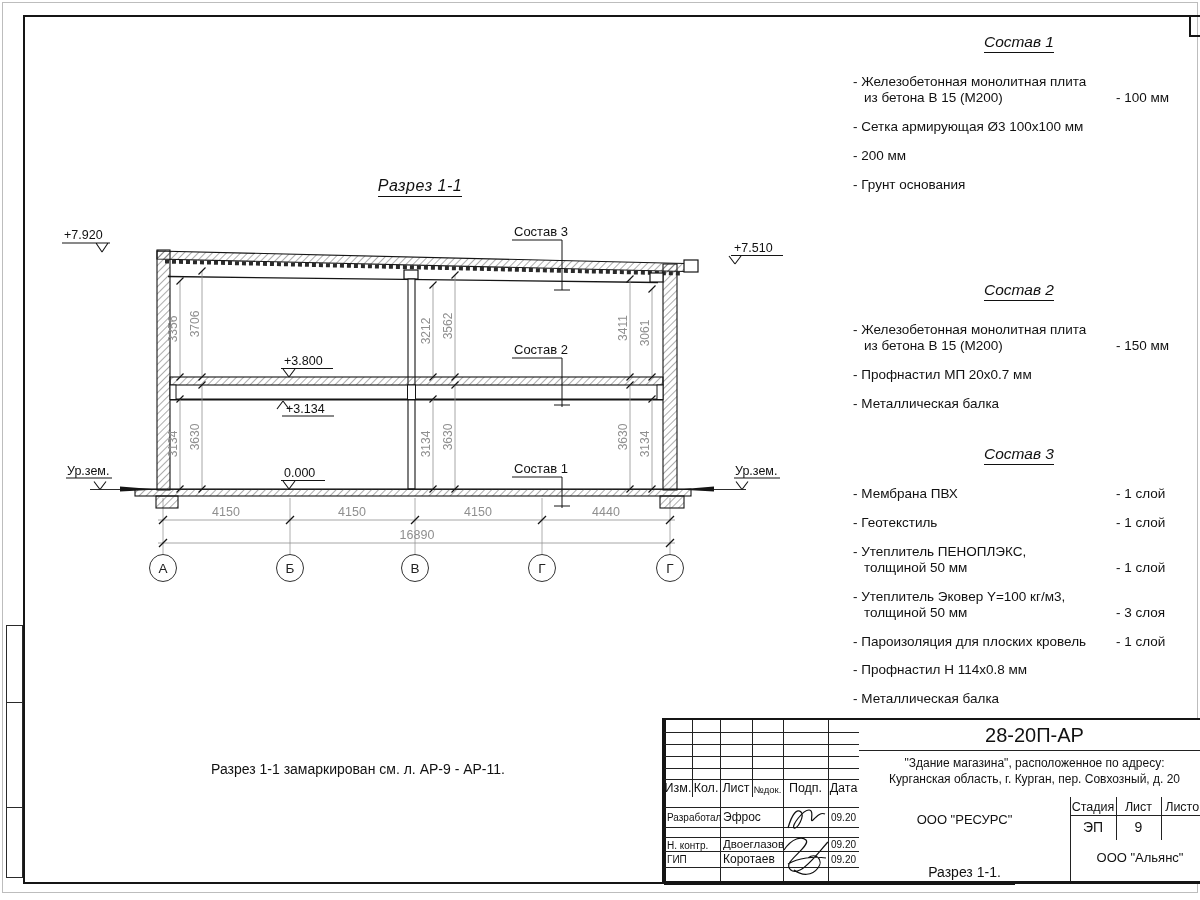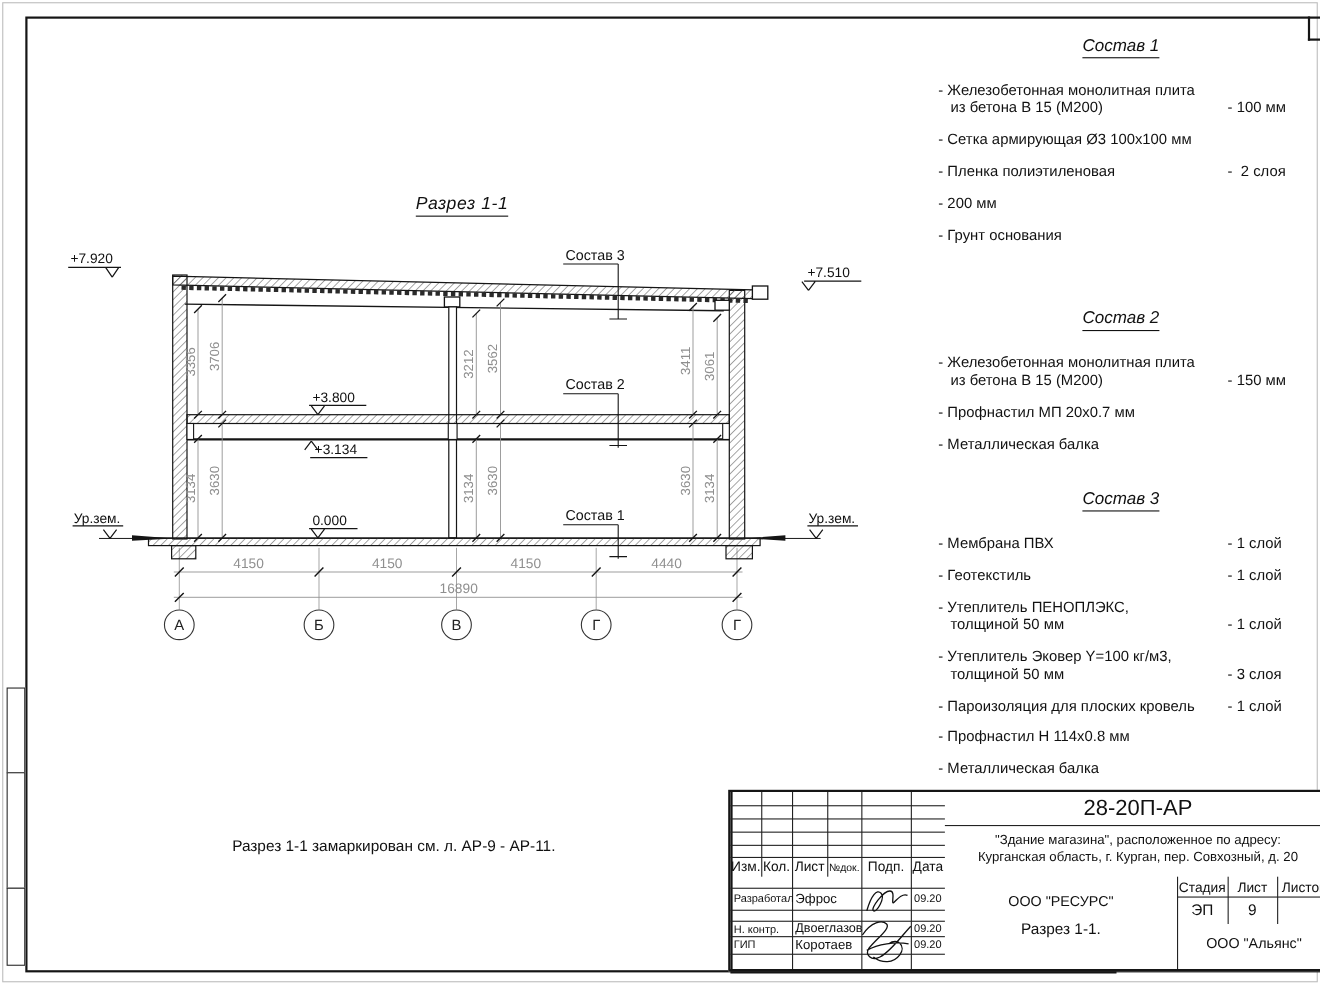--- a/index.html
+++ b/index.html
@@ -145,24 +145,20 @@
     <div class="comp-item">
         <div class="nm">- Железобетонная  монолитная плита
 из бетона В 15 (М200)</div>
         <div class="val">- 100 мм</div>
       </div>
     <div class="comp-item">
         <div class="nm">- Сетка армирующая Ø3 100х100 мм</div>
         <div class="val"></div>
       </div>
     <div class="comp-item">
-        <div class="nm">- Пленка полиэтиленовая</div>
-        <div class="val">-  2 слоя</div>
-      </div>
-    <div class="comp-item">
         <div class="val">- 200 мм</div>
       </div>
     <div class="comp-item">
         <div class="nm">- Грунт основания</div>
         <div class="val"></div>
       </div>
   </div>
 
   <div class="comp" style="top:281px;">
     <div class="comp-title"><span>Состав 2</span></div>
@@ -269,17 +265,17 @@
 
     <div class="t ctr" style="left:195px;top:4px;width:351px;font-size:20px;">28-20П-АР</div>
     <div class="t ctr" style="left:195px;top:36px;width:351px;font-size:12px;">"Здание магазина", расположенное по адресу:</div>
     <div class="t ctr" style="left:195px;top:52px;width:351px;font-size:12px;">Курганская область, г. Курган, пер. Совхозный, д. 20</div>
     <div class="t ctr" style="left:195px;top:92px;width:211px;font-size:13px;">ООО "РЕСУРС"</div>
     <div class="t ctr" style="left:406px;top:80px;width:46px;font-size:12.5px;">Стадия</div>
     <div class="t ctr" style="left:452px;top:80px;width:45px;font-size:12.5px;">Лист</div>
     <div class="t ctr" style="left:497px;top:80px;width:49px;font-size:12.5px;">Листов</div>
     <div class="t ctr" style="left:406px;top:99px;width:46px;font-size:14px;">ЭП</div>
     <div class="t ctr" style="left:452px;top:99px;width:45px;font-size:14px;">9</div>
-    <div class="t ctr" style="left:195px;top:116px;width:211px;font-size:14px;">Разрез 1-1.</div>
+    <div class="t ctr" style="left:195px;top:144px;width:211px;font-size:14px;">Разрез 1-1.</div>
     <div class="t ctr" style="left:406px;top:130px;width:140px;font-size:13px;">ООО "Альянс"</div>
   </div>
 
 </div>
 
 </body></html>

